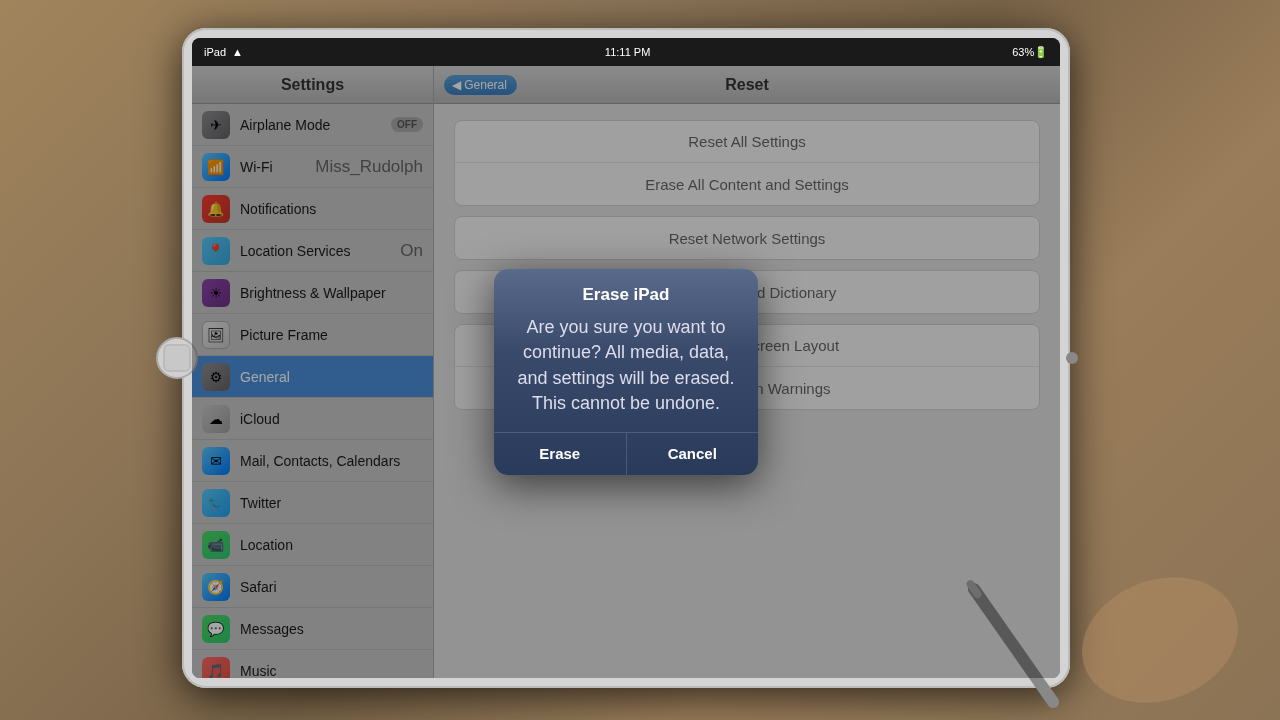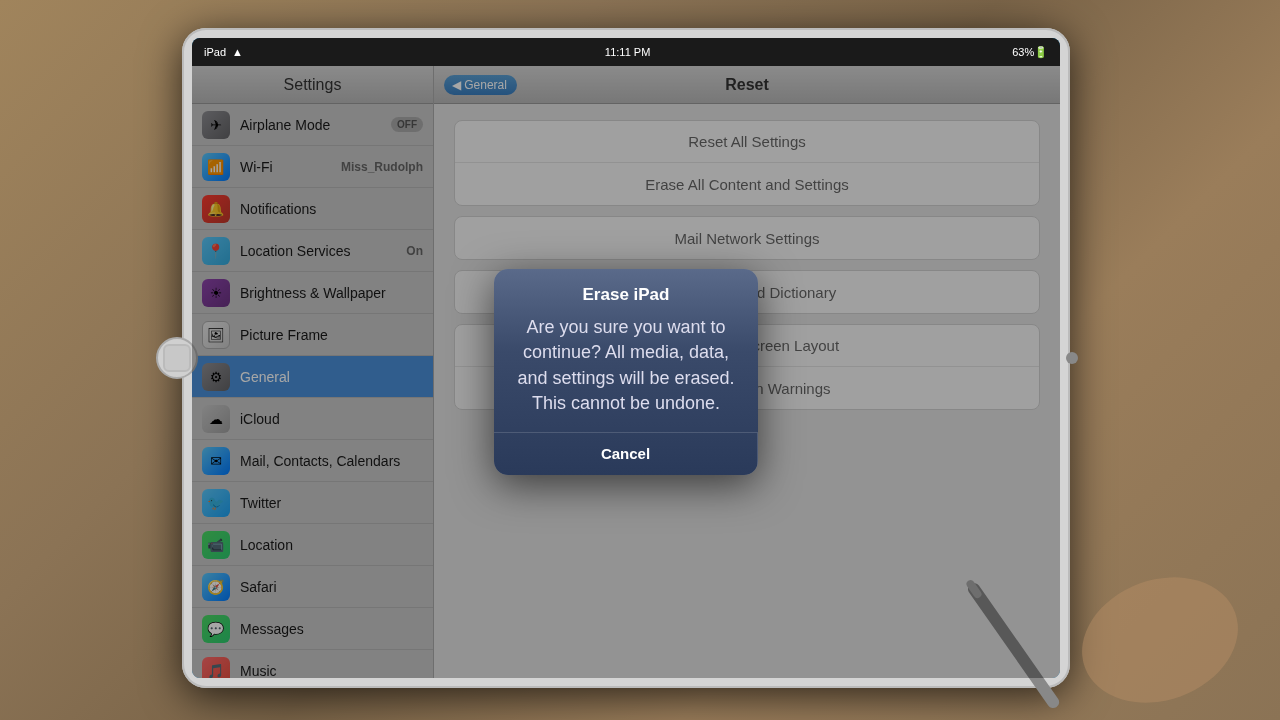--- a/index.html
+++ b/index.html
@@ -91,21 +91,21 @@
     .sidebar-header {
       height: 38px;
       background: linear-gradient(180deg, #d5d5d5, #b8b8b8);
       border-bottom: 1px solid #999;
       display: flex;
       align-items: center;
       justify-content: center;
     }
     .sidebar-header span {
       font-size: 16px;
-      font-weight: 400;
+      font-weight: 700;
       color: #333;
     }
 
     .sidebar-items {
       flex: 1;
       overflow: hidden;
     }
 
     .sidebar-item {
       display: flex;
@@ -133,23 +133,22 @@
       align-items: center;
       justify-content: center;
       font-size: 14px;
     }
     .item-label {
       font-size: 14px;
       color: #1a1a1a;
       flex: 1;
     }
     .item-value {
-      font-size: 12px;
+      font-size: 17px;
       color: #666;
-      font-weight: bold;
     }
     .toggle-off {
       background: #aaa;
       border-radius: 10px;
       padding: 2px 6px;
       font-size: 10px;
       color: #555;
       font-weight: bold;
     }
 
@@ -453,21 +452,21 @@
               <div class="reset-group-item">
                 <span>Reset All Settings</span>
               </div>
               <div class="reset-group-item">
                 <span>Erase All Content and Settings</span>
               </div>
             </div>
 
             <div class="reset-group">
               <div class="reset-group-item">
-                <span>Mail Network Settings</span>
+                <span>Reset Network Settings</span>
               </div>
             </div>
 
             <div class="reset-group">
               <div class="reset-group-item">
                 <span>Reset Keyboard Dictionary</span>
               </div>
             </div>
 
             <div class="reset-group">
@@ -481,20 +480,23 @@
 
           </div>
         </div>
 
         <div class="modal-overlay">
           <div class="modal-dialog">
             <div class="modal-title">Erase iPad</div>
             <div class="modal-message">Are you sure you want to continue? All media, data, and settings will be erased. This cannot be undone.</div>
             <div class="modal-buttons">
               <div class="modal-btn">
+                <span>Erase</span>
+              </div>
+              <div class="modal-btn">
                 <span>Cancel</span>
               </div>
             </div>
           </div>
         </div>
 
       </div>
     </div>
   </div>
 

